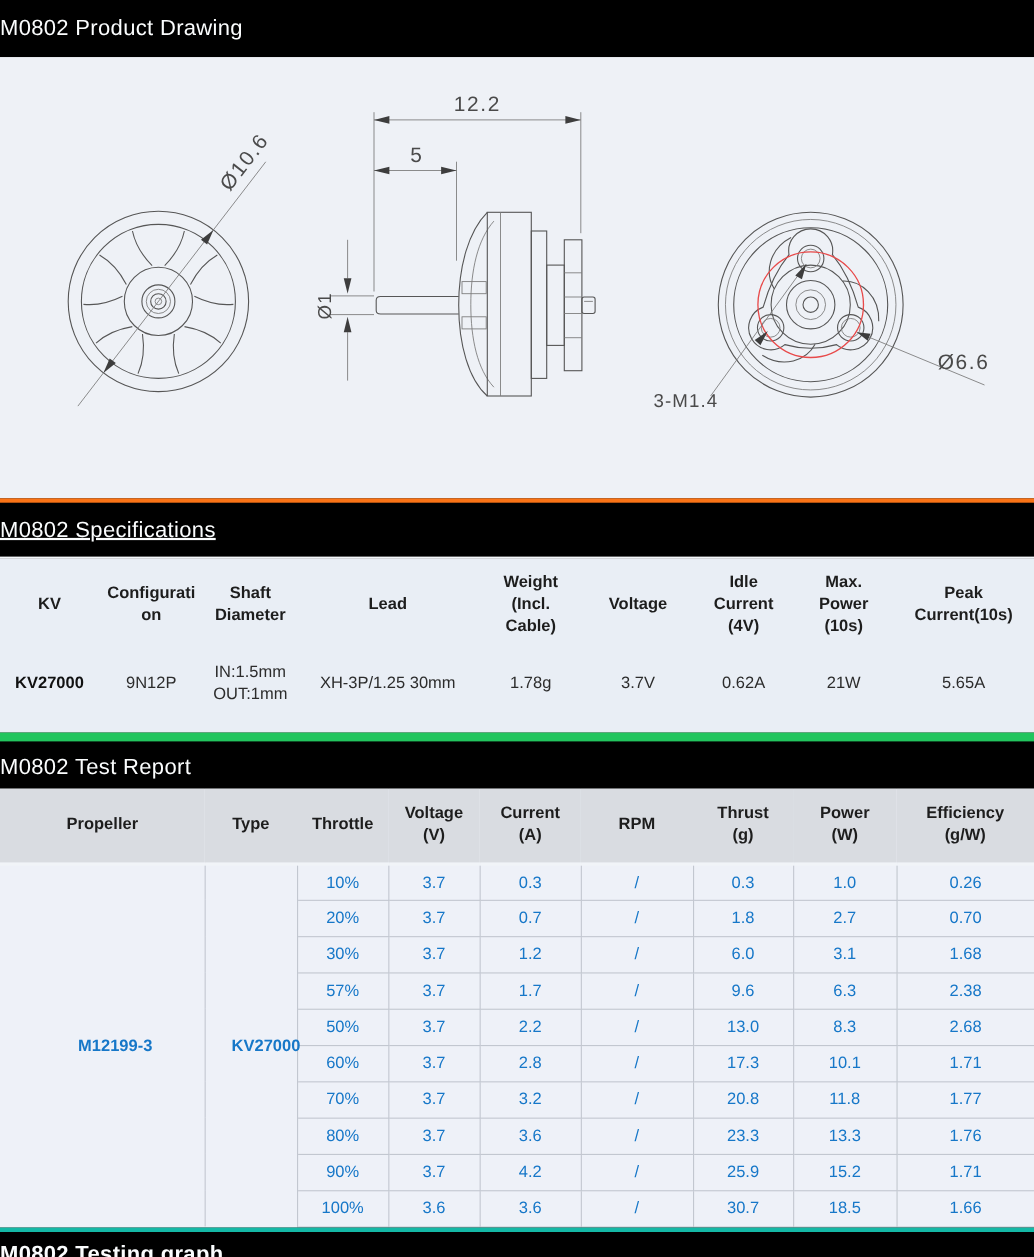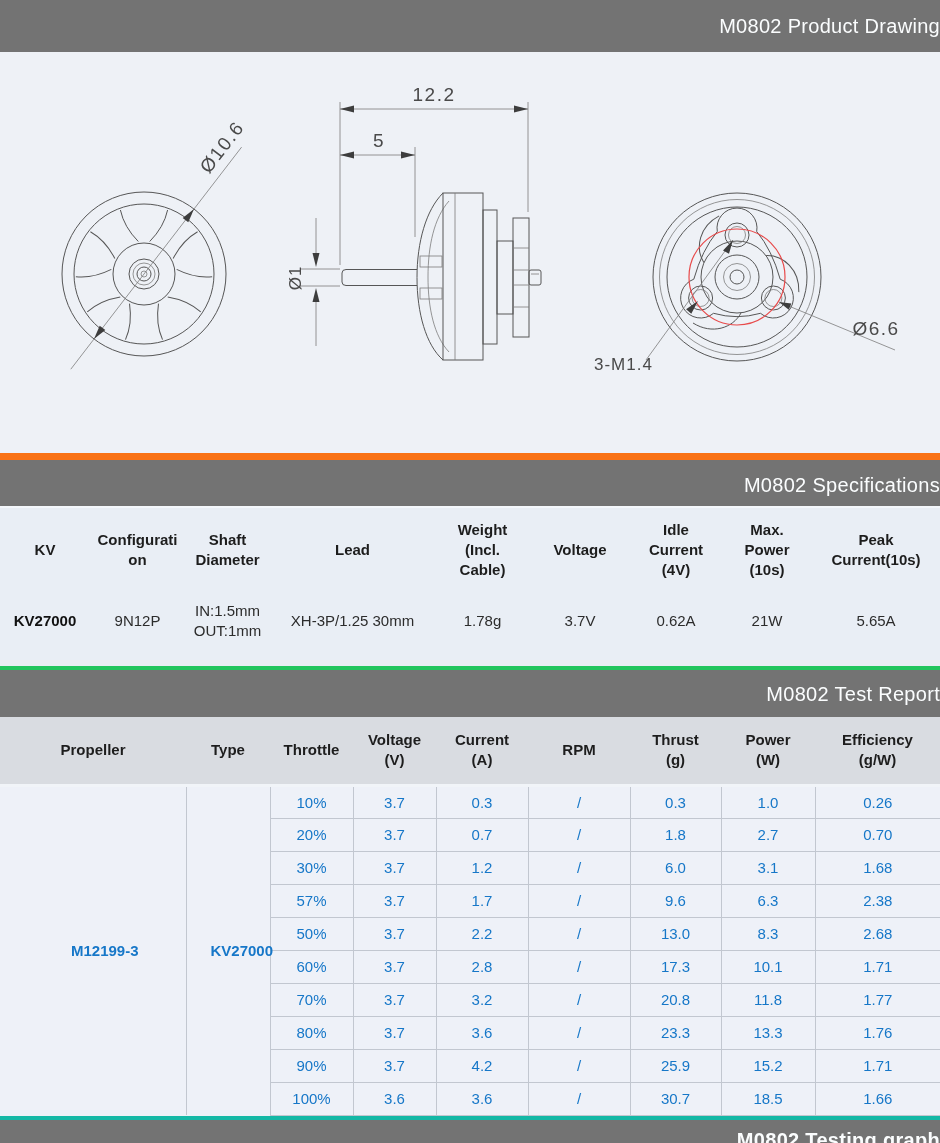--- a/index.html
+++ b/index.html
@@ -3,30 +3,30 @@
 <meta charset="utf-8">
 <style>
   * { box-sizing: border-box; margin: 0; padding: 0; }
   html,body { width: 940px; height: 1143px; overflow: hidden; }
   body {
     background: #eef1f6;
     font-family: "Liberation Sans", sans-serif;
     color: #222;
   }
   .bar {
-    background: #737373;
+    background: #000000;
     color: #fbfdfe;
-    text-align: right;
+    text-align: left;
     font-size: 20px;
     font-weight: 400;
     letter-spacing: .3px;
   }
   .bar-top    { height: 52px; line-height: 52px; }
-  .bar-mid    { height: 55px; line-height: 51px; border-top: 7px solid #f97316; border-bottom: 2px solid #f4f7fb; }
-  .bar-test   { height: 51px; line-height: 48px; border-top: 4px solid #22c55e; }
+  .bar-mid    { height: 55px; line-height: 51px; border-top: 4px solid #f97316; border-bottom: 2px solid #f4f7fb; text-decoration: underline; }
+  .bar-test   { height: 51px; line-height: 48px; border-top: 8px solid #22c55e; }
   .bar-bottom { height: 28px; line-height: 40px; border-top: 4px solid #14b8a6; overflow: hidden; font-weight: bold; }
 
   .drawing-section { height: 401px; background: #eef1f6; }
 
   
   .spec-section { height: 158px; background: #e9eef5; }
   table.spec { width: 940px; table-layout: fixed; border-collapse: collapse; background: transparent; }
   table.spec th {
     height: 78px; font-size: 15px; font-weight: bold; color: #1d1d1d;
     vertical-align: middle; text-align: center; line-height: 1.35;

